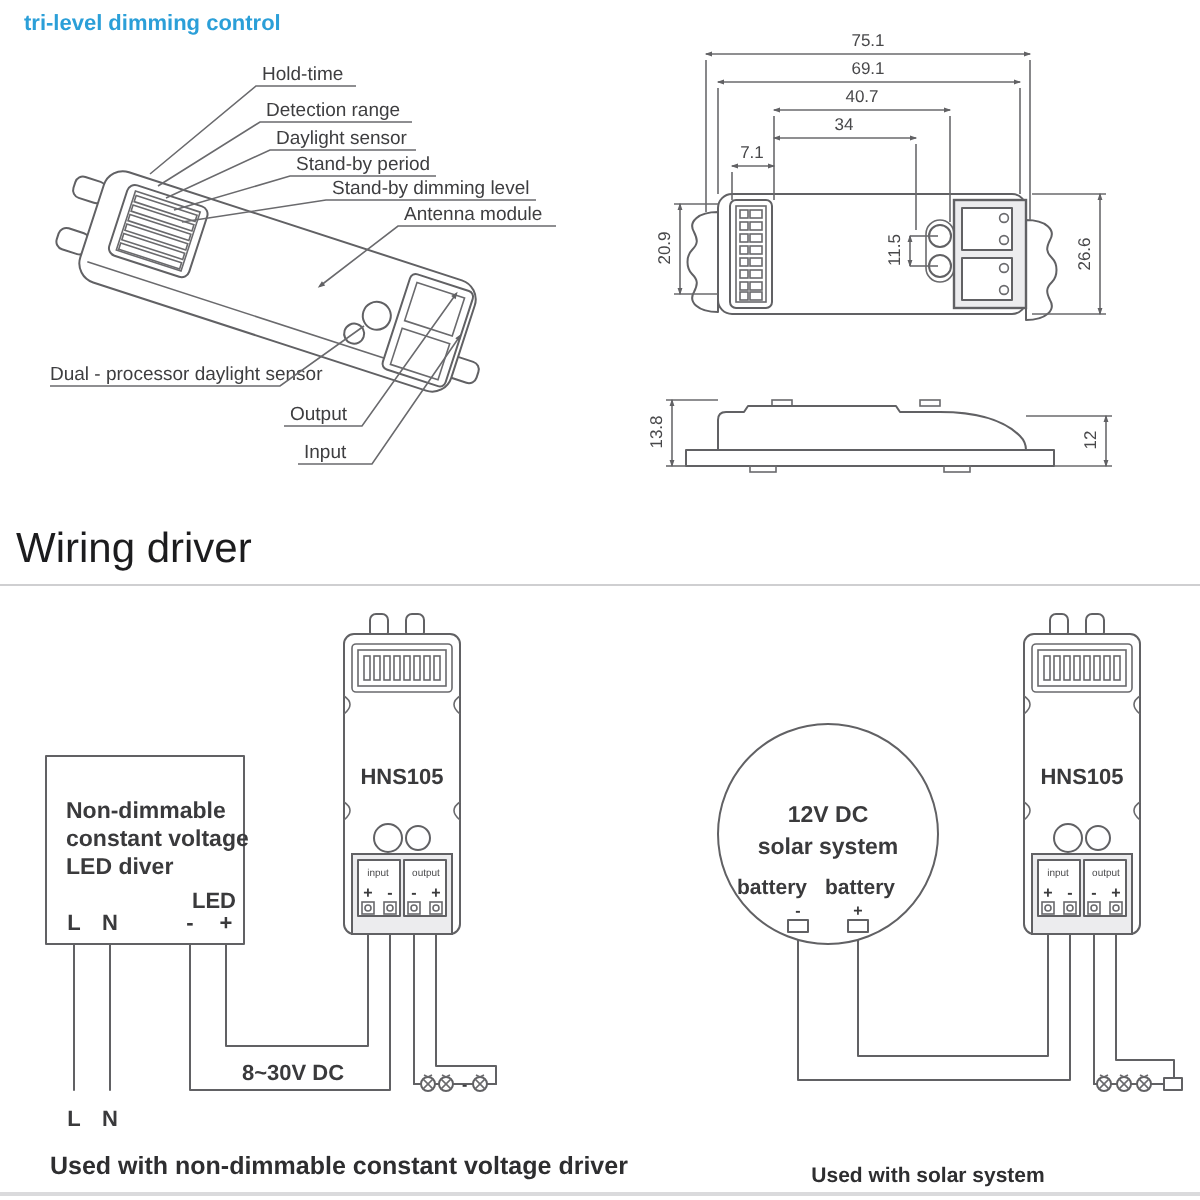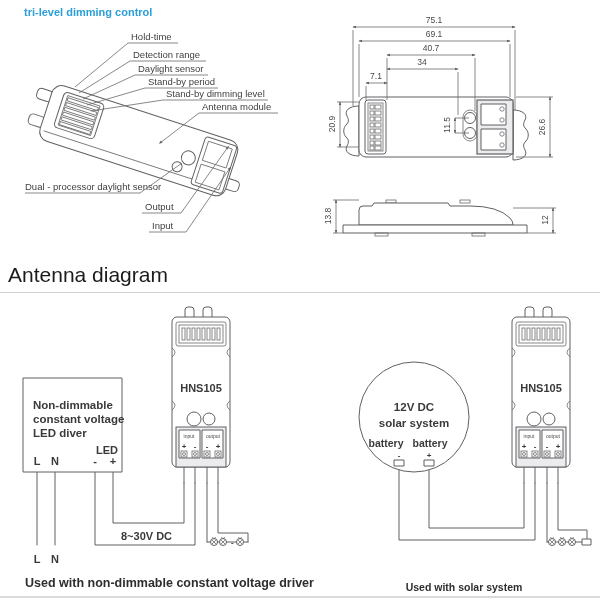--- a/index.html
+++ b/index.html
@@ -1,18 +1,18 @@
 <!DOCTYPE html>
 <html><head>
 <meta charset="utf-8">
 <style>
   html,body{margin:0;padding:0;background:#fff;}
   .canvas{position:relative;width:600px;height:600px;background:#fff;overflow:hidden;
           font-family:"Liberation Sans",sans-serif;}
-  .title{position:absolute;left:24px;top:6px;font-size:11px;font-weight:bold;color:#2b9fd8;}
+  .title{position:absolute;left:12px;top:6px;font-size:11px;font-weight:bold;color:#2b9fd8;}
   .wiring-heading{position:absolute;left:8px;top:263px;font-size:21px;color:#1c1c1e;}
   .rule-top{position:absolute;left:0;top:292px;width:600px;height:0;border-top:1px solid #cfcfd1;}
   .rule-bottom{position:absolute;left:0;top:596px;width:600px;height:0;border-top:2px solid #dadadc;}
   svg{position:absolute;overflow:visible;}
   .ln{fill:none;stroke:#616164;stroke-width:1;stroke-linejoin:round;stroke-linecap:round;}
   .lnw{fill:#fff;stroke:#616164;stroke-width:1;stroke-linejoin:round;}
   .thin{fill:none;stroke:#6a6a6d;stroke-width:0.8;}
   .lbl{font-size:9.5px;fill:#3e3e40;}
   .dim{font-size:8.5px;fill:#48484a;}
   .drv{font-size:11.5px;font-weight:600;fill:#3a3a3c;}
@@ -199,21 +199,21 @@
     <defs>
       <marker id="arr2e" viewBox="-5 -5 10 10" markerWidth="8" markerHeight="8" orient="auto" refX="0" refY="0">
         <path d="M-5,-2 L1,0 L-5,2 Z" fill="#616164"></path>
       </marker>
       <marker id="arr2s" viewBox="-5 -5 10 10" markerWidth="8" markerHeight="8" orient="auto-start-reverse" refX="0" refY="0">
         <path d="M-5,-2 L1,0 L-5,2 Z" fill="#616164"></path>
       </marker>
     </defs>
   </svg>
 
-  <div class="wiring-heading">Antenna diagram</div>
+  <div class="wiring-heading">Wiring driver</div>
   <div class="rule-top"></div>
 
   <svg style="left:0;top:295px" width="310" height="300" viewBox="0 0 310 300">
     <defs>
       <g id="hns-device">
         <rect class="lnw" x="185" y="12" width="9" height="12" rx="3"></rect>
         <rect class="lnw" x="203" y="12" width="9" height="12" rx="3"></rect>
         <line class="ln" x1="184" y1="172" x2="184" y2="188"></line>
         <line class="ln" x1="195" y1="172" x2="195" y2="188"></line>
         <line class="ln" x1="207" y1="172" x2="207" y2="188"></line>

